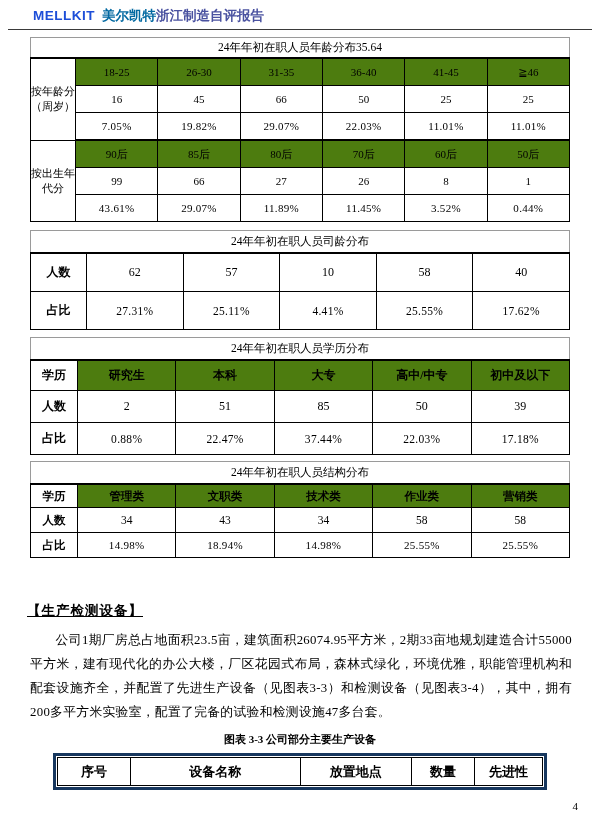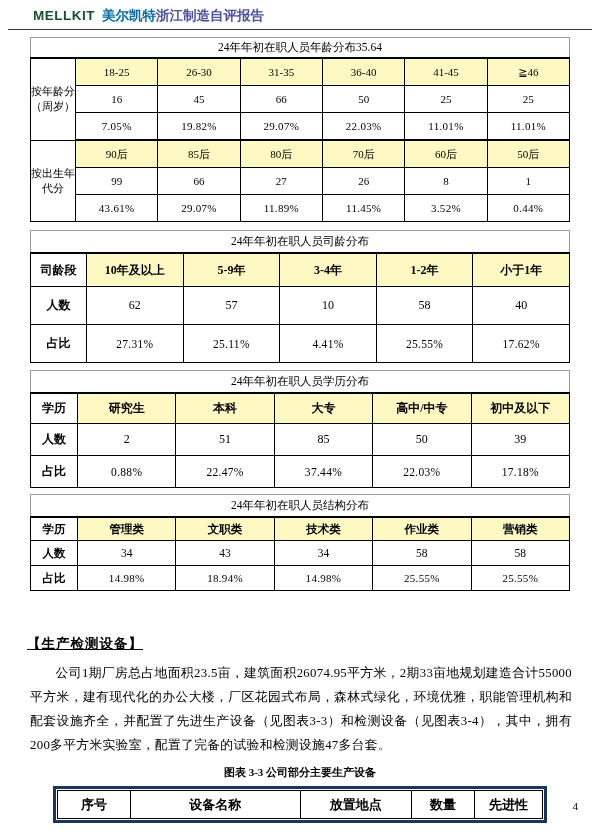--- a/index.html
+++ b/index.html
@@ -6,31 +6,31 @@
   .page{
     position:relative;width:600px;height:840px;background:#fff;
     font-family:"Liberation Serif","DejaVu Serif",serif;color:#000;overflow:hidden;
   }
   
   .doc-header{
     margin:6px 8px 0 8px;padding:1px 0 4px 25px;
     border-bottom:1.5px solid #3a3a3a;
     font-size:13.5px;font-weight:bold;white-space:nowrap;
   }
-  .brand{color:#14532d;font-family:"Liberation Sans","DejaVu Sans",sans-serif;letter-spacing:.5px;margin-right:7px;}
+  .brand{color:#1d4ed8;font-family:"Liberation Sans","DejaVu Sans",sans-serif;letter-spacing:.5px;margin-right:7px;}
   .t-maroon{color:#0369a1;}
   .t-blue{color:#4a52a0;}
   
   .tbl{
     border-collapse:collapse;table-layout:fixed;width:540px;margin-left:30px;
     text-align:center;empty-cells:show;
   }
   .tbl td{border:1px solid #000;padding:0;font-size:11px;overflow:hidden;}
   .tbl .ttl{border:1px solid #9a9a9a;border-bottom:2px solid #000;font-size:11.5px;}
-  .tbl .hd{background:#fef9c3;}
+  .tbl .hd{background:#4d7c0f;}
   .tbl .lbl{background:#fff;}
   .pct{letter-spacing:.3px;}
   
   .t1{margin-top:7px;}
   .t1 td{height:26px;}
   .t1 .ttl{height:19px;}
   .t1 tr.secend td{border-bottom:2px solid #000;}
   
   .t2{margin-top:8px;}
   .t2 td{height:37px;font-size:12px;margin-top:8px;}
@@ -144,28 +144,20 @@
         <col>
         <col>
         <col>
         <col>
         <col>
       </colgroup>
     <tbody>
     <tr>
           <td class="ttl" colspan="6">24年年初在职人员司龄分布</td>
         </tr>
-    <tr>
-      <td class="lbl">司龄段</td>
-      <td class="hd">10年及以上</td>
-      <td class="hd">5-9年</td>
-      <td class="hd">3-4年</td>
-      <td class="hd">1-2年</td>
-      <td class="hd">小于1年</td>
-    </tr>
     <tr>
       <td class="lbl">人数</td>
       <td class="num">62</td>
       <td class="num">57</td>
       <td class="num">10</td>
       <td class="num">58</td>
       <td class="num">40</td>
     </tr>
     <tr>
       <td class="lbl">占比</td>

